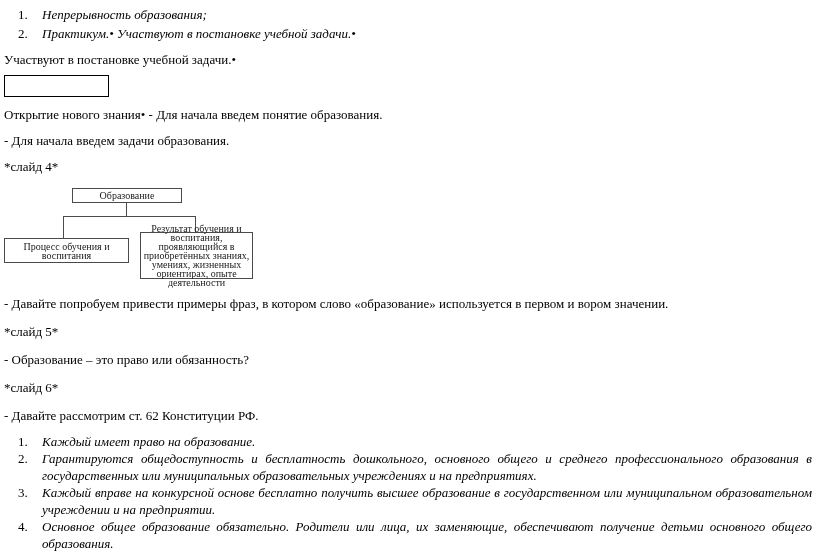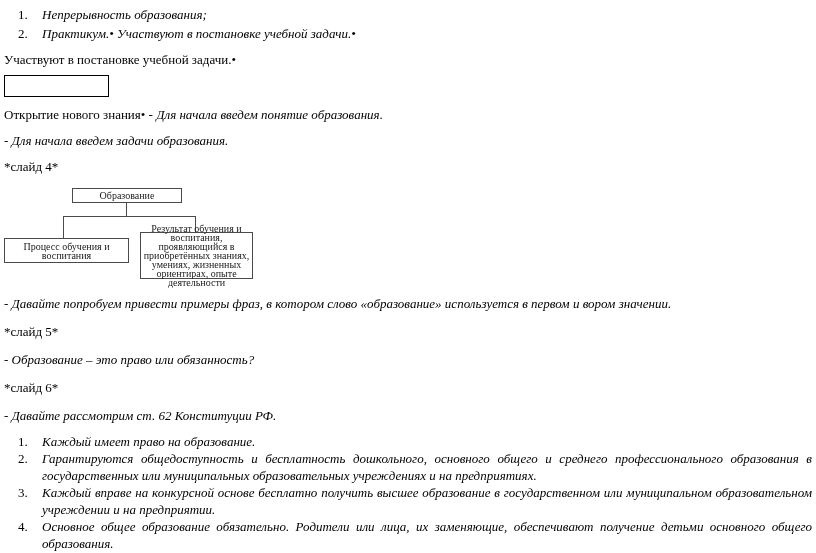--- a/index.html
+++ b/index.html
@@ -14,21 +14,21 @@
     padding-top:6px;
   }
   .list{margin:0;padding:0;}
   .list-item{display:flex;margin-bottom:2px;}
   .list-item .num{flex:0 0 24px;margin-left:18px;}
   .list-item .txt{flex:1 1 auto;padding-right:4px;font-style:italic;}
   .bottom .list-item{margin-bottom:0;}
   .bottom .txt{text-align:justify;}
   p.body{margin:9px 4px 0 4px;}
   p.lower{margin:11px 0 0 4px;}
-  .it{font-style:italic;}
+  .it{}
   .empty-box{
     margin:7px 0 0 4px;
     width:103px;height:20px;
     border:1px solid #000;
     background:#fff;
   }
   .diagram{
     position:relative;
     height:96px;
     margin-top:13px;

